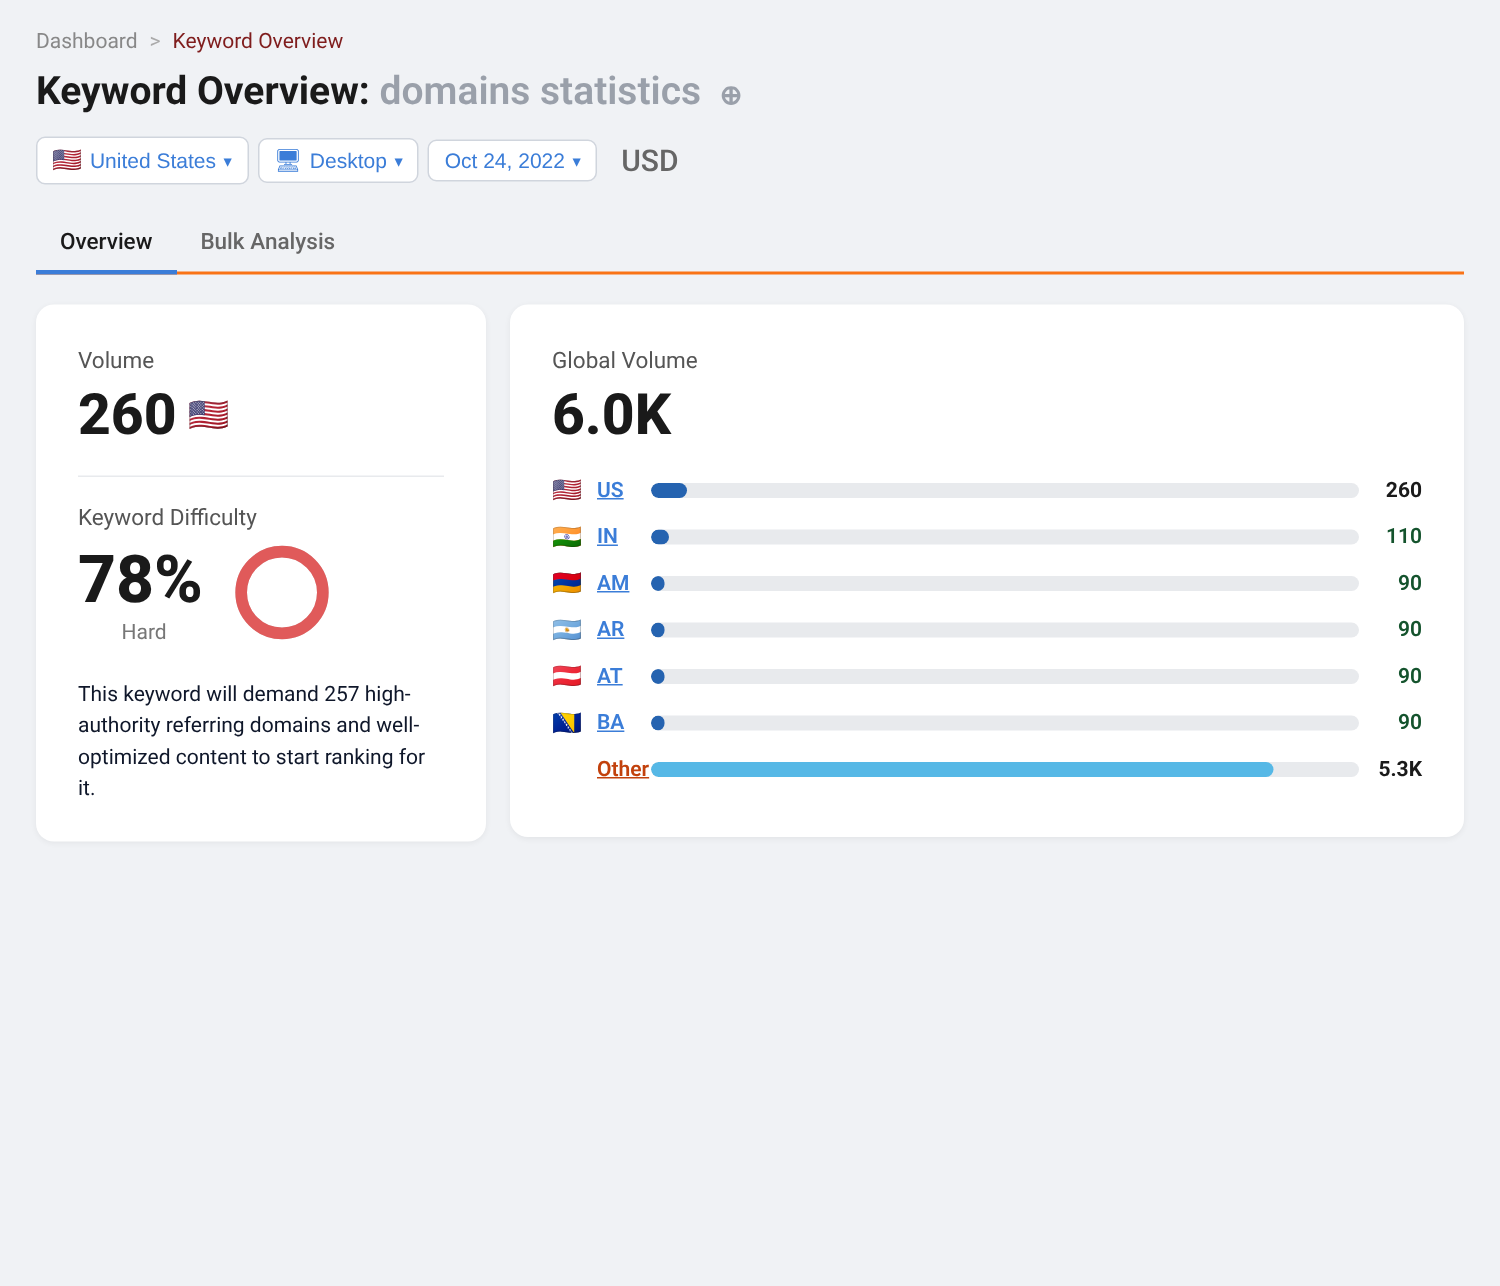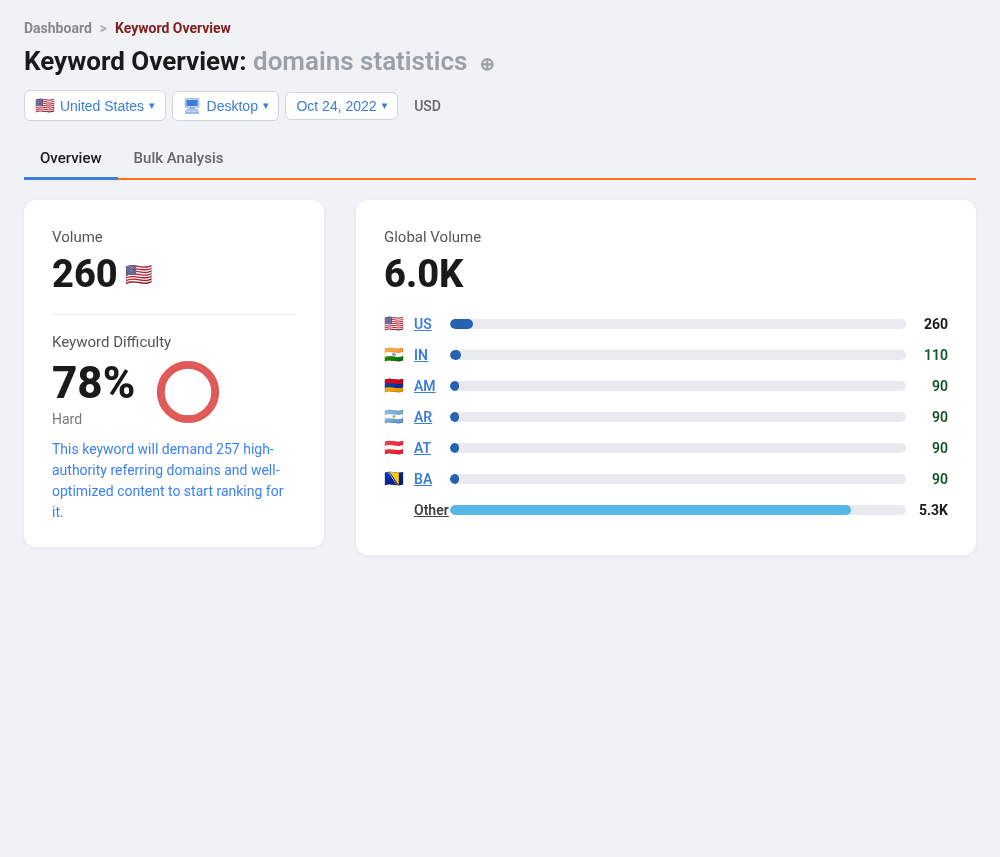--- a/index.html
+++ b/index.html
@@ -9,21 +9,20 @@
       padding: 20px 24px;
       color: #1a1a1a;
     }
     .breadcrumb {
       display: flex;
       align-items: center;
       gap: 8px;
       font-size: 14px;
       color: #888;
       margin-bottom: 10px;
-      font-weight: bold;
     }
     .breadcrumb-separator {
       color: #aaa;
     }
     .breadcrumb-current {
       color: #7f1d1d;
     }
     .page-title {
       font-size: 26px;
       font-weight: 700;
@@ -64,21 +63,21 @@
       font-size: 16px;
     }
     .filter-btn .chevron {
       font-size: 11px;
       color: #3b7dd8;
     }
     .filter-btn .monitor-icon {
       font-size: 15px;
     }
     .filter-usd {
-      font-size: 14px;
+      font-size: 20px;
       color: #666;
       font-weight: 500;
       padding: 5px 10px;
       text-align: right;
     }
     .tabs-row {
       display: flex;
       gap: 0;
       border-bottom: 2px solid #f97316;
       margin-bottom: 20px;
@@ -91,21 +90,21 @@
       font-weight: 500;
       border-bottom: 3px solid transparent;
       margin-bottom: -2px;
     }
     .tab.active {
       color: #1a1a1a;
       border-bottom: 3px solid #3b7dd8;
     }
     .cards-row {
       display: flex;
-      gap: 32px;
+      gap: 16px;
       align-items: flex-start;
     }
     .card {
       background: #fff;
       border-radius: 12px;
       padding: 28px 28px 24px 28px;
       box-shadow: 0 1px 4px rgba(0,0,0,0.06);
     }
     .card-left {
       flex: 0 0 300px;
@@ -146,36 +145,37 @@
     .difficulty-left {}
     .difficulty-pct {
       font-size: 44px;
       font-weight: 800;
       color: #1a1a1a;
     }
     .difficulty-label {
       font-size: 14px;
       color: #777;
       margin-top: 2px;
+      margin-left: 29px;
     }
     .donut-container {
       position: relative;
       width: 70px;
       height: 70px;
     }
     .donut-svg {
       width: 70px;
       height: 70px;
       transform: rotate(-90deg);
     }
     .difficulty-desc {
       font-size: 14px;
-      color: #3b82f6;
+      color: #0f172a;
       line-height: 1.5;
-      margin-top: 12px;
+      margin-top: 23px;
     }
     
     .global-label {
       font-size: 15px;
       color: #555;
       margin-bottom: 6px;
     }
     .global-value {
       font-size: 38px;
       font-weight: 800;
@@ -353,21 +353,21 @@
         <span class="country-flag">🇧🇦</span>
         <span class="country-code">BA</span>
         <div class="bar-bg">
           <div class="bar-fill dark-blue" style="width:2%"></div>
         </div>
         <span class="country-count">90</span>
       </div>
 
       <div class="country-row">
         <span class="country-flag" style="visibility:hidden">🏳</span>
-        <span class="country-code" style="color:#404040;">Other</span>
+        <span class="country-code" style="color:#c2410c;">Other</span>
         <div class="bar-bg">
           <div class="bar-fill light-blue" style="width:88%"></div>
         </div>
         <span class="country-count dark">5.3K</span>
       </div>
 
     </div>
   </div>
 
 </div>

